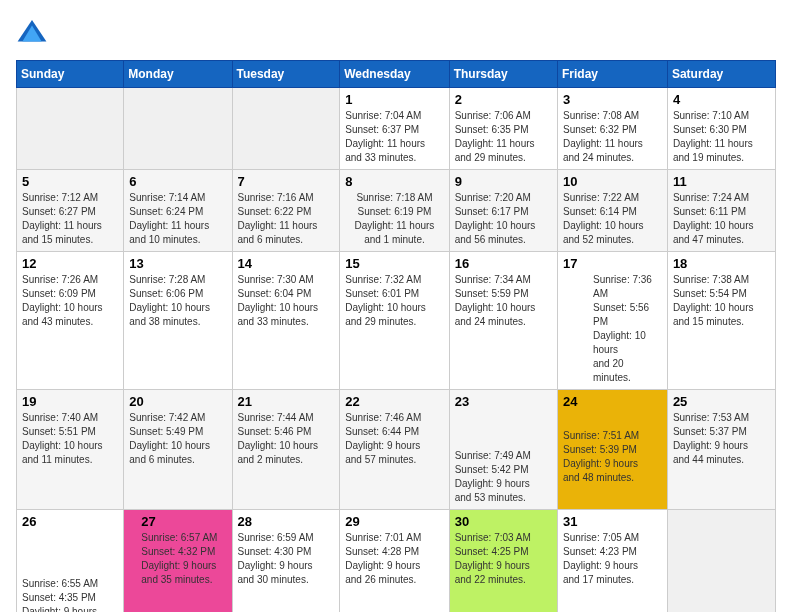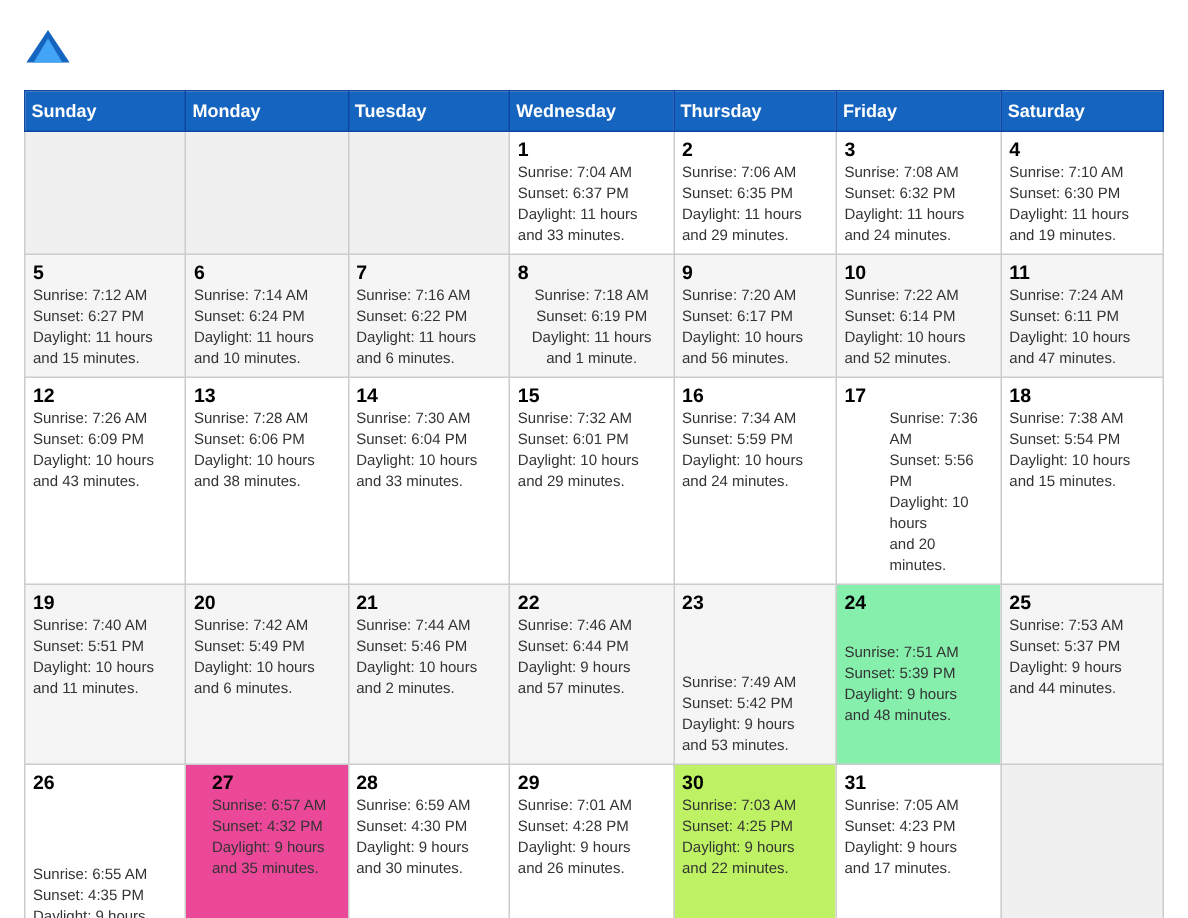--- a/index.html
+++ b/index.html
@@ -292,21 +292,21 @@
 Daylight: 9 hours
 and 57 minutes.</div>
         </td>
         <td style="background: rgb(245, 245, 245);">
           <span class="day-num">23</span>
           <div class="day-info" style="white-space: pre-line; margin-top: 40px;">Sunrise: 7:49 AM
 Sunset: 5:42 PM
 Daylight: 9 hours
 and 53 minutes.</div>
         </td>
-        <td style="background: #86efac;">
+        <td style="background: #eab308;">
           <span class="day-num">24</span>
           <div class="day-info" style="white-space: pre-line; margin-top: 20px;">Sunrise: 7:51 AM
 Sunset: 5:39 PM
 Daylight: 9 hours
 and 48 minutes.</div>
         </td>
         <td style="background: rgb(245, 245, 245);">
           <span class="day-num">25</span>
           <div class="day-info" style="white-space: pre-line;">Sunrise: 7:53 AM
 Sunset: 5:37 PM

